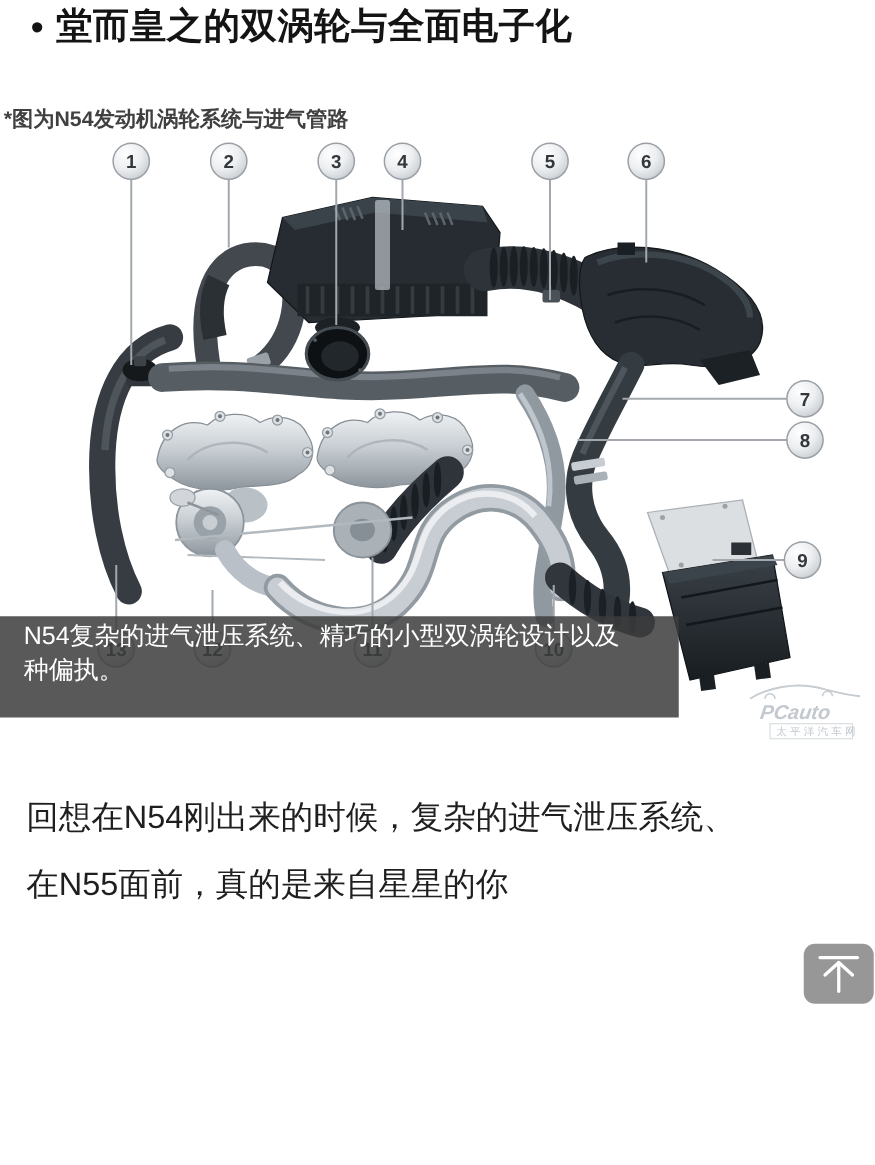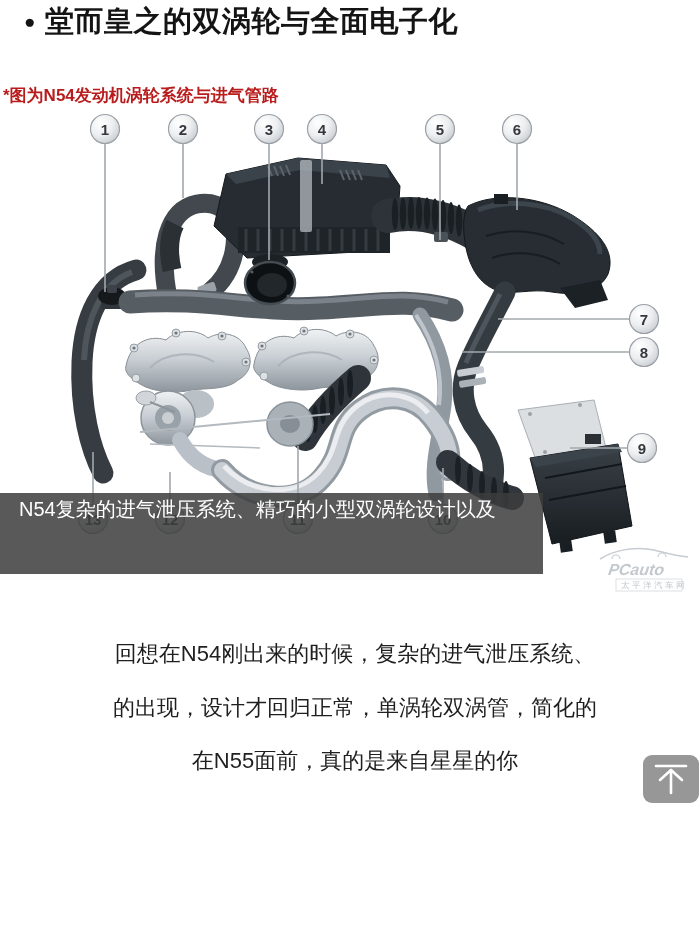--- a/index.html
+++ b/index.html
@@ -9,31 +9,31 @@
     background:#ffffff; font-family:"Liberation Sans", sans-serif;
   }
   .heading {
     position:absolute; top:1px; left:24px; display:flex; align-items:center;
     font-weight:bold; color:#141414; font-size:29px; line-height:40px;
     letter-spacing:0.5px; white-space:nowrap;
   }
   .heading .bullet { font-size:19px; margin-right:9px; position:relative; top:1px; }
   .figure-note {
     position:absolute; top:84px; left:3px; font-size:17px; font-weight:bold;
-    color:#b91c1c; white-space:nowrap;
+    color:#404040; white-space:nowrap;
   }
   .diagram-svg { position:absolute; top:0; left:0; }
   .caption-overlay {
     position:absolute; top:493px; left:0; width:543px; height:81px;
     background:rgba(60,60,60,0.85);
     color:#ffffff; font-size:20px; line-height:26.5px;
     padding:3px 8px 12px 19px; white-space:nowrap; overflow:hidden;
   }
   .body-text { position:absolute; top:627px; left:21px; width:668px; color:#1f1f1f; }
-  .body-text .line { height:53.5px; line-height:53.5px; font-size:22px; white-space:nowrap;text-align:center; }
+  .body-text .line { height:53.5px; line-height:53.5px; font-size:26px; white-space:nowrap; }
   .back-top {
     position:absolute; top:755px; left:643px; width:56px; height:48px;
     background:rgba(128,128,128,0.82); border:none; border-radius:9px;
     cursor:pointer; display:flex; align-items:center; justify-content:center;
   }
   .watermark { position:absolute; top:544px; left:592px; }
 </style>
 </head>
 <body>
 
@@ -315,33 +315,33 @@
         </g>
         <g>
           <circle cx="642" cy="448" r="14.5" fill="url(#ball)" stroke="#9aa0a6" stroke-width="1.2"></circle>
           <text x="642" y="453.5" text-anchor="middle" font-size="15" font-weight="bold" fill="#33383d" font-family="&quot;Liberation Sans&quot;, sans-serif">9</text>
         </g>
       </g>
   </svg>
 
   <div class="caption-overlay" id="caption-overlay">
       <div>N54复杂的进气泄压系统、精巧的小型双涡轮设计以及</div>
+      <div>种偏执。</div>
     </div>
 
   <svg class="watermark" width="104" height="50" viewBox="0 0 104 50">
     <path d="M8,15 C22,6 44,2 62,6 C74,9 84,12 96,13" fill="none" stroke="#c6ccd1" stroke-width="1.5"></path>
     <path d="M20,15 a4,4 0 0 1 8,0 M66,13 a4,4 0 0 1 8,0" fill="none" stroke="#c6ccd1" stroke-width="1.2"></path>
     <text x="20" y="31" font-size="16" font-style="italic" font-weight="bold" fill="#c3c9ce" transform="skewX(-8)">PCauto</text>
     <rect x="24" y="35" width="66" height="12" fill="none" stroke="#d2d8dc" stroke-width="0.8"></rect>
     <text x="29" y="44" font-size="8.5" fill="#c3c9ce" letter-spacing="2.5">太平洋汽车网</text>
   </svg>
 
   <div class="body-text" id="body-text">
       <div class="line">回想在N54刚出来的时候，复杂的进气泄压系统、</div>
-      <div class="line">的出现，设计才回归正常，单涡轮双涡管，简化的</div>
       <div class="line">在N55面前，真的是来自星星的你</div>
     </div>
 
   <button class="back-top">
     <svg width="38" height="32" viewBox="0 0 38 32">
       <g stroke="#ffffff" stroke-width="2.6" fill="none" stroke-linecap="round" stroke-linejoin="round">
         <line x1="4" y1="3" x2="34" y2="3"></line>
         <line x1="19" y1="7" x2="19" y2="30"></line>
         <polyline points="8,17 19,7 30,17"></polyline>
       </g>

